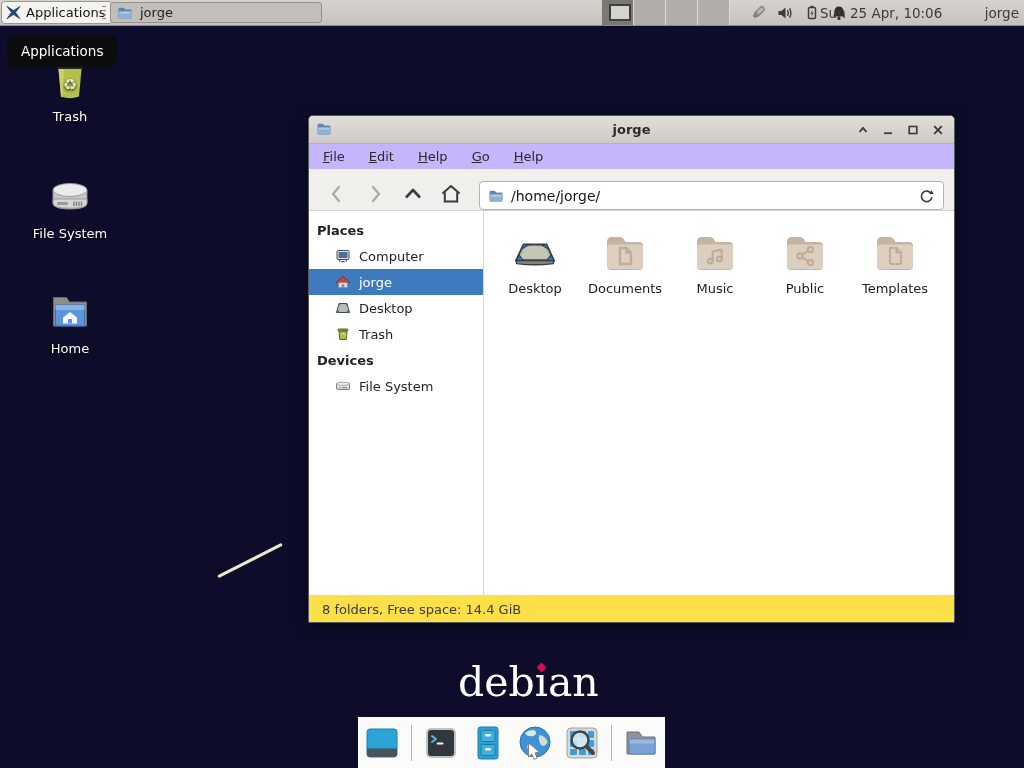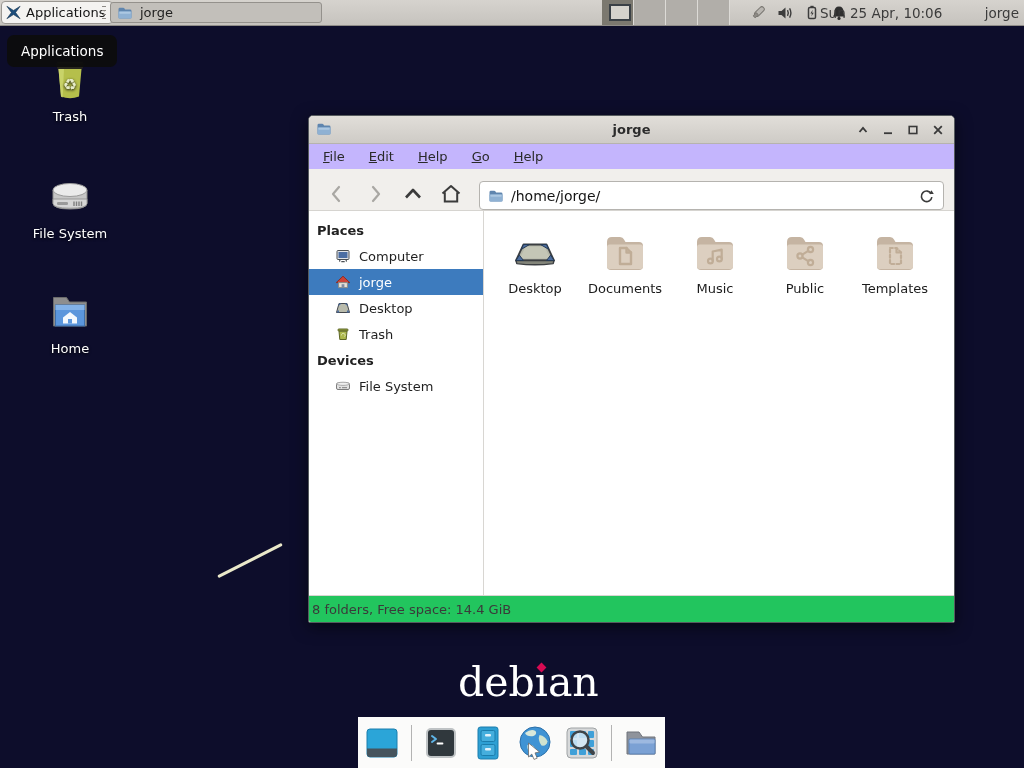--- a/index.html
+++ b/index.html
@@ -75,22 +75,22 @@
            padding-top:6px;box-sizing:border-box;font-size:13px;color:#1f1f1f;}
   .side-header{font-weight:bold;padding:6px 8px 5px;color:#222;}
   .side-item{height:26px;display:flex;align-items:center;gap:8px;padding-left:26px;}
   .side-item .sicon{width:16px;height:16px;flex:0 0 16px;}
   .side-item.selected{background:#3d7bbe;color:#fff;}
   .files{flex:1;padding:17px 0 0 6px;display:flex;flex-wrap:wrap;align-content:flex-start;}
   .file-cell{width:90px;height:96px;display:flex;flex-direction:column;align-items:center;
              font-size:13px;color:#1c1c1c;}
   .file-cell svg{width:48px;height:48px;}
   .file-label{margin-top:5px;white-space:nowrap;}
-  .statusbar{height:26px;flex:0 0 26px;border-top:1px solid #d8d6d2;background:#22c55e;
-             display:flex;align-items:center;padding-left:3px;font-size:13px;color:#3a3a3a;
+  .statusbar{height:26px;flex:0 0 26px;border-top:1px solid #d8d6d2;background:#fde047;
+             display:flex;align-items:center;padding-left:13px;font-size:13px;color:#3a3a3a;
              border-radius:0 0 2px 2px;}
 
   
   .dock{position:absolute;left:358px;top:717px;width:307px;height:51px;background:#fbfbfa;
         display:flex;align-items:center;justify-content:center;gap:7px;}
   .dock-item{width:40px;height:40px;}
   .dock-sep{width:1px;height:36px;background:#b3b3b3;margin:0 2px;}
 </style>
 </head>
 <body>

